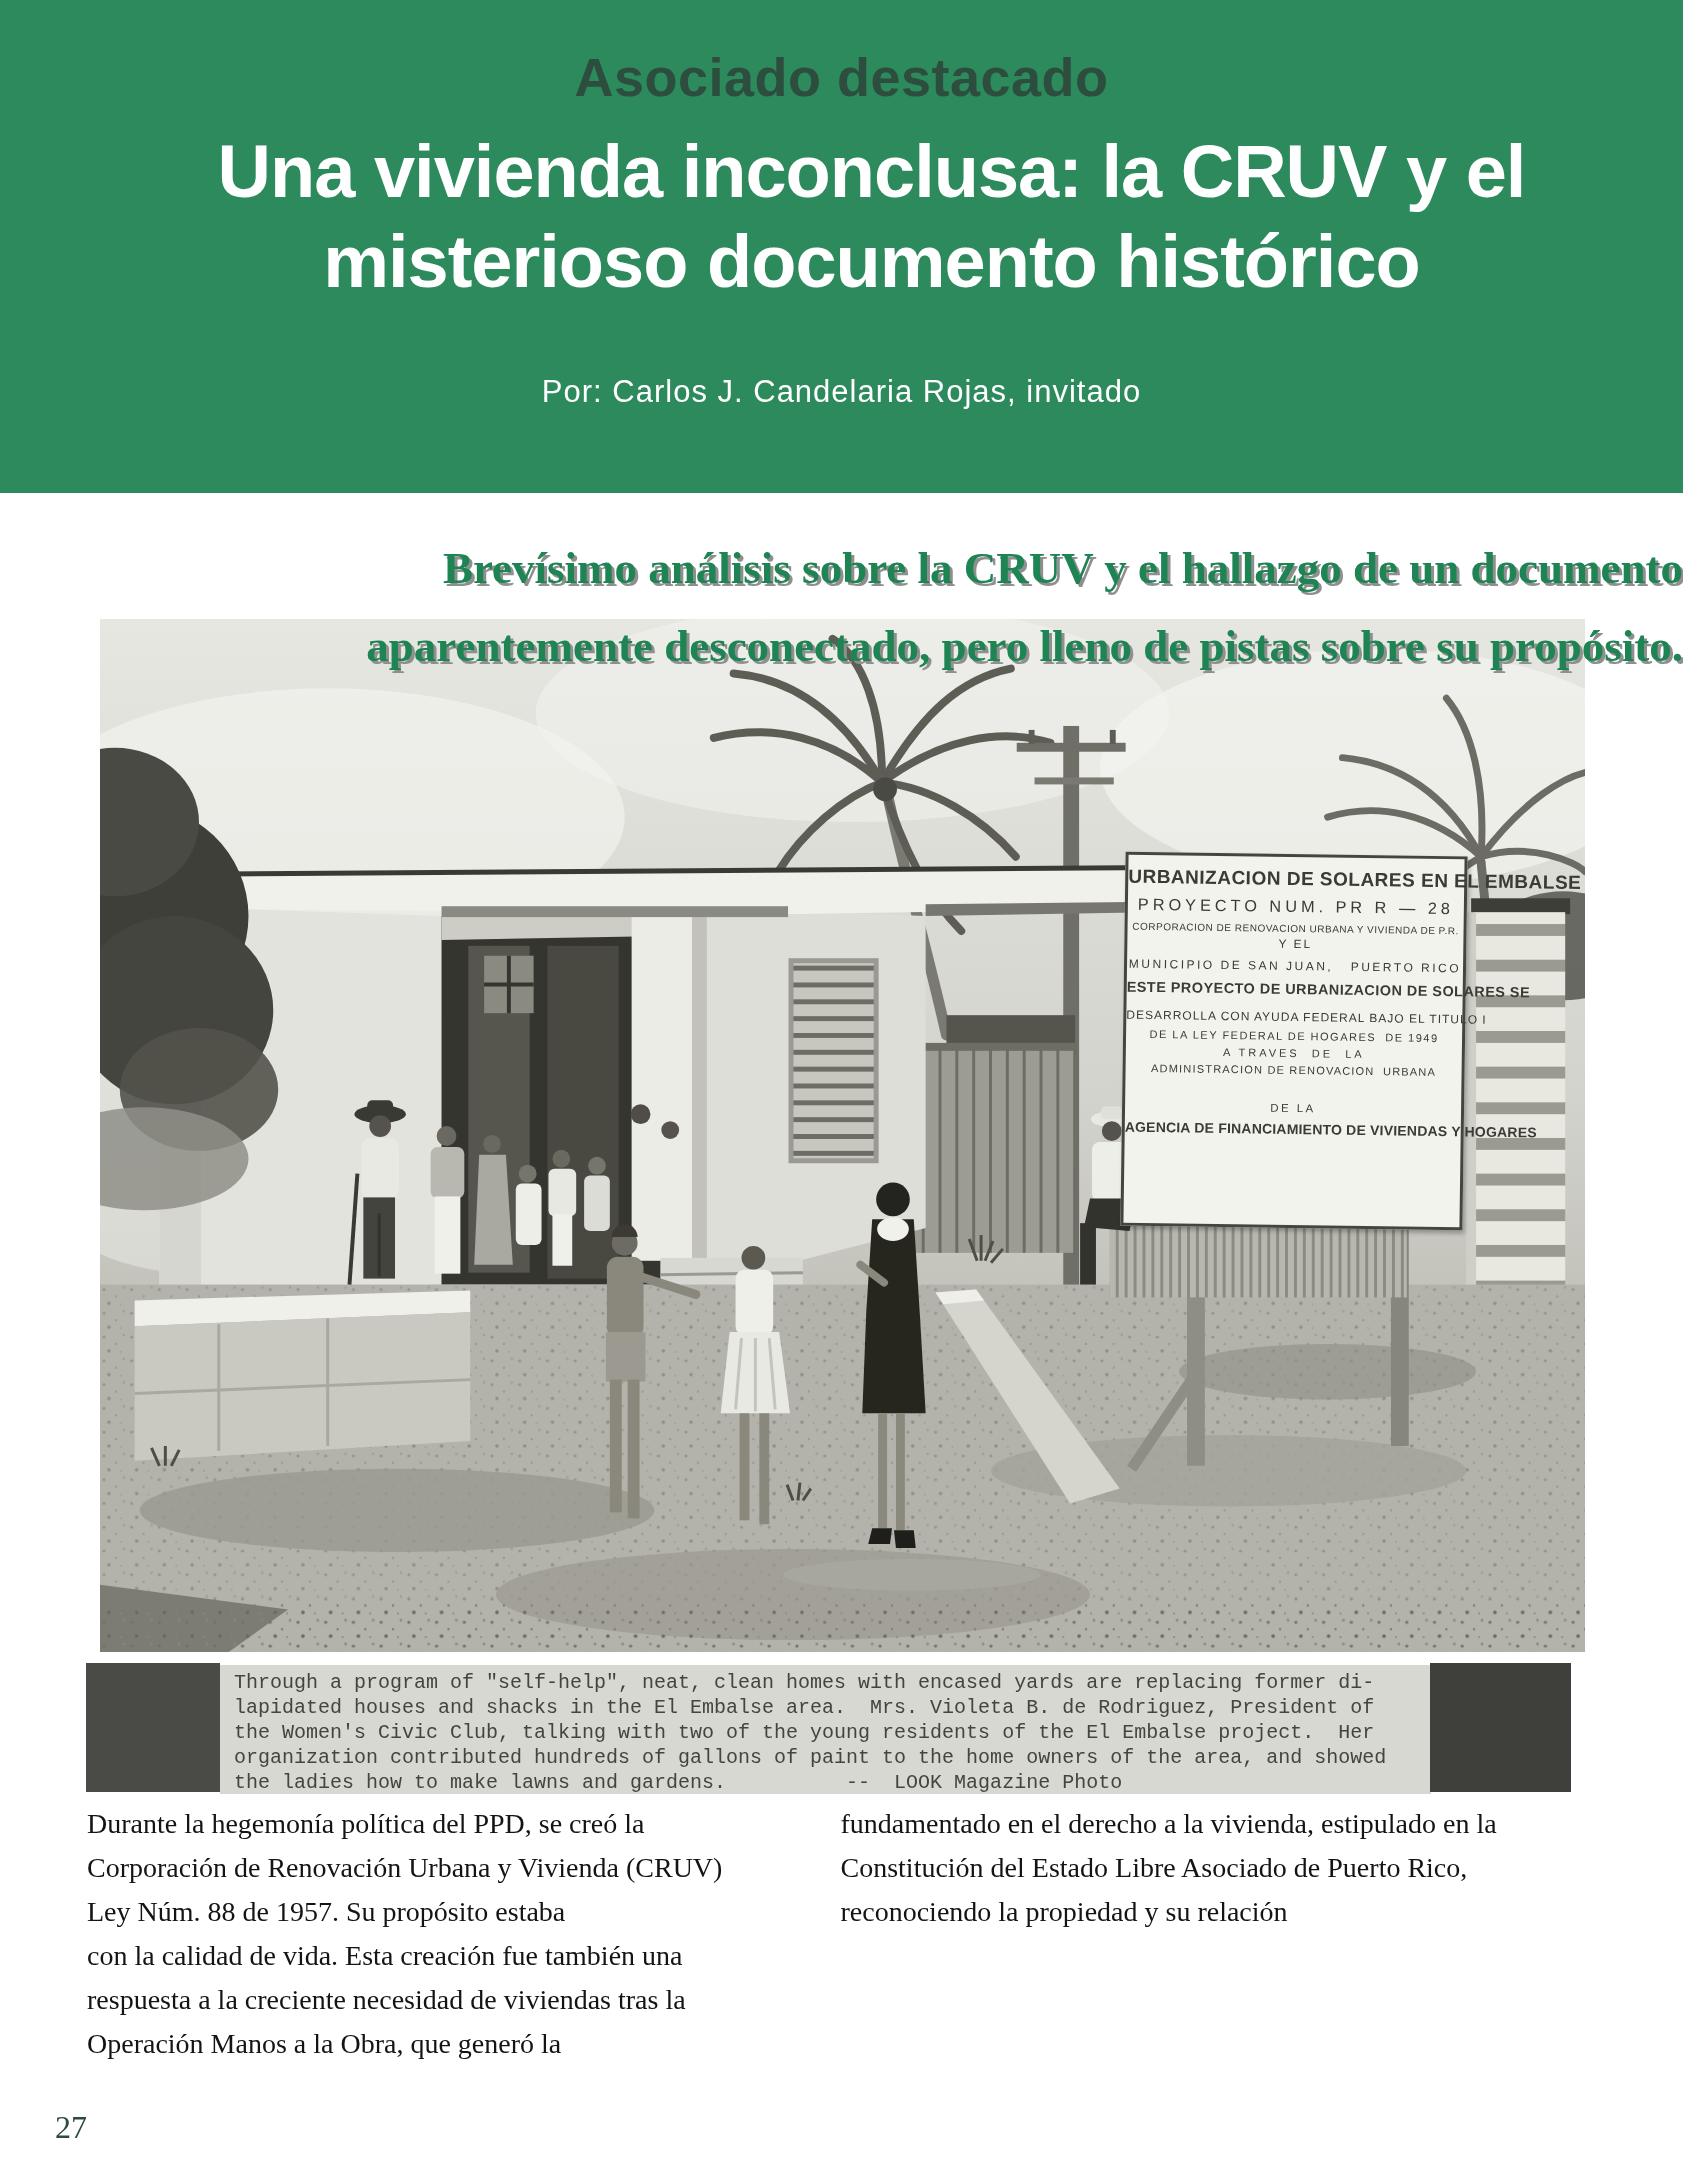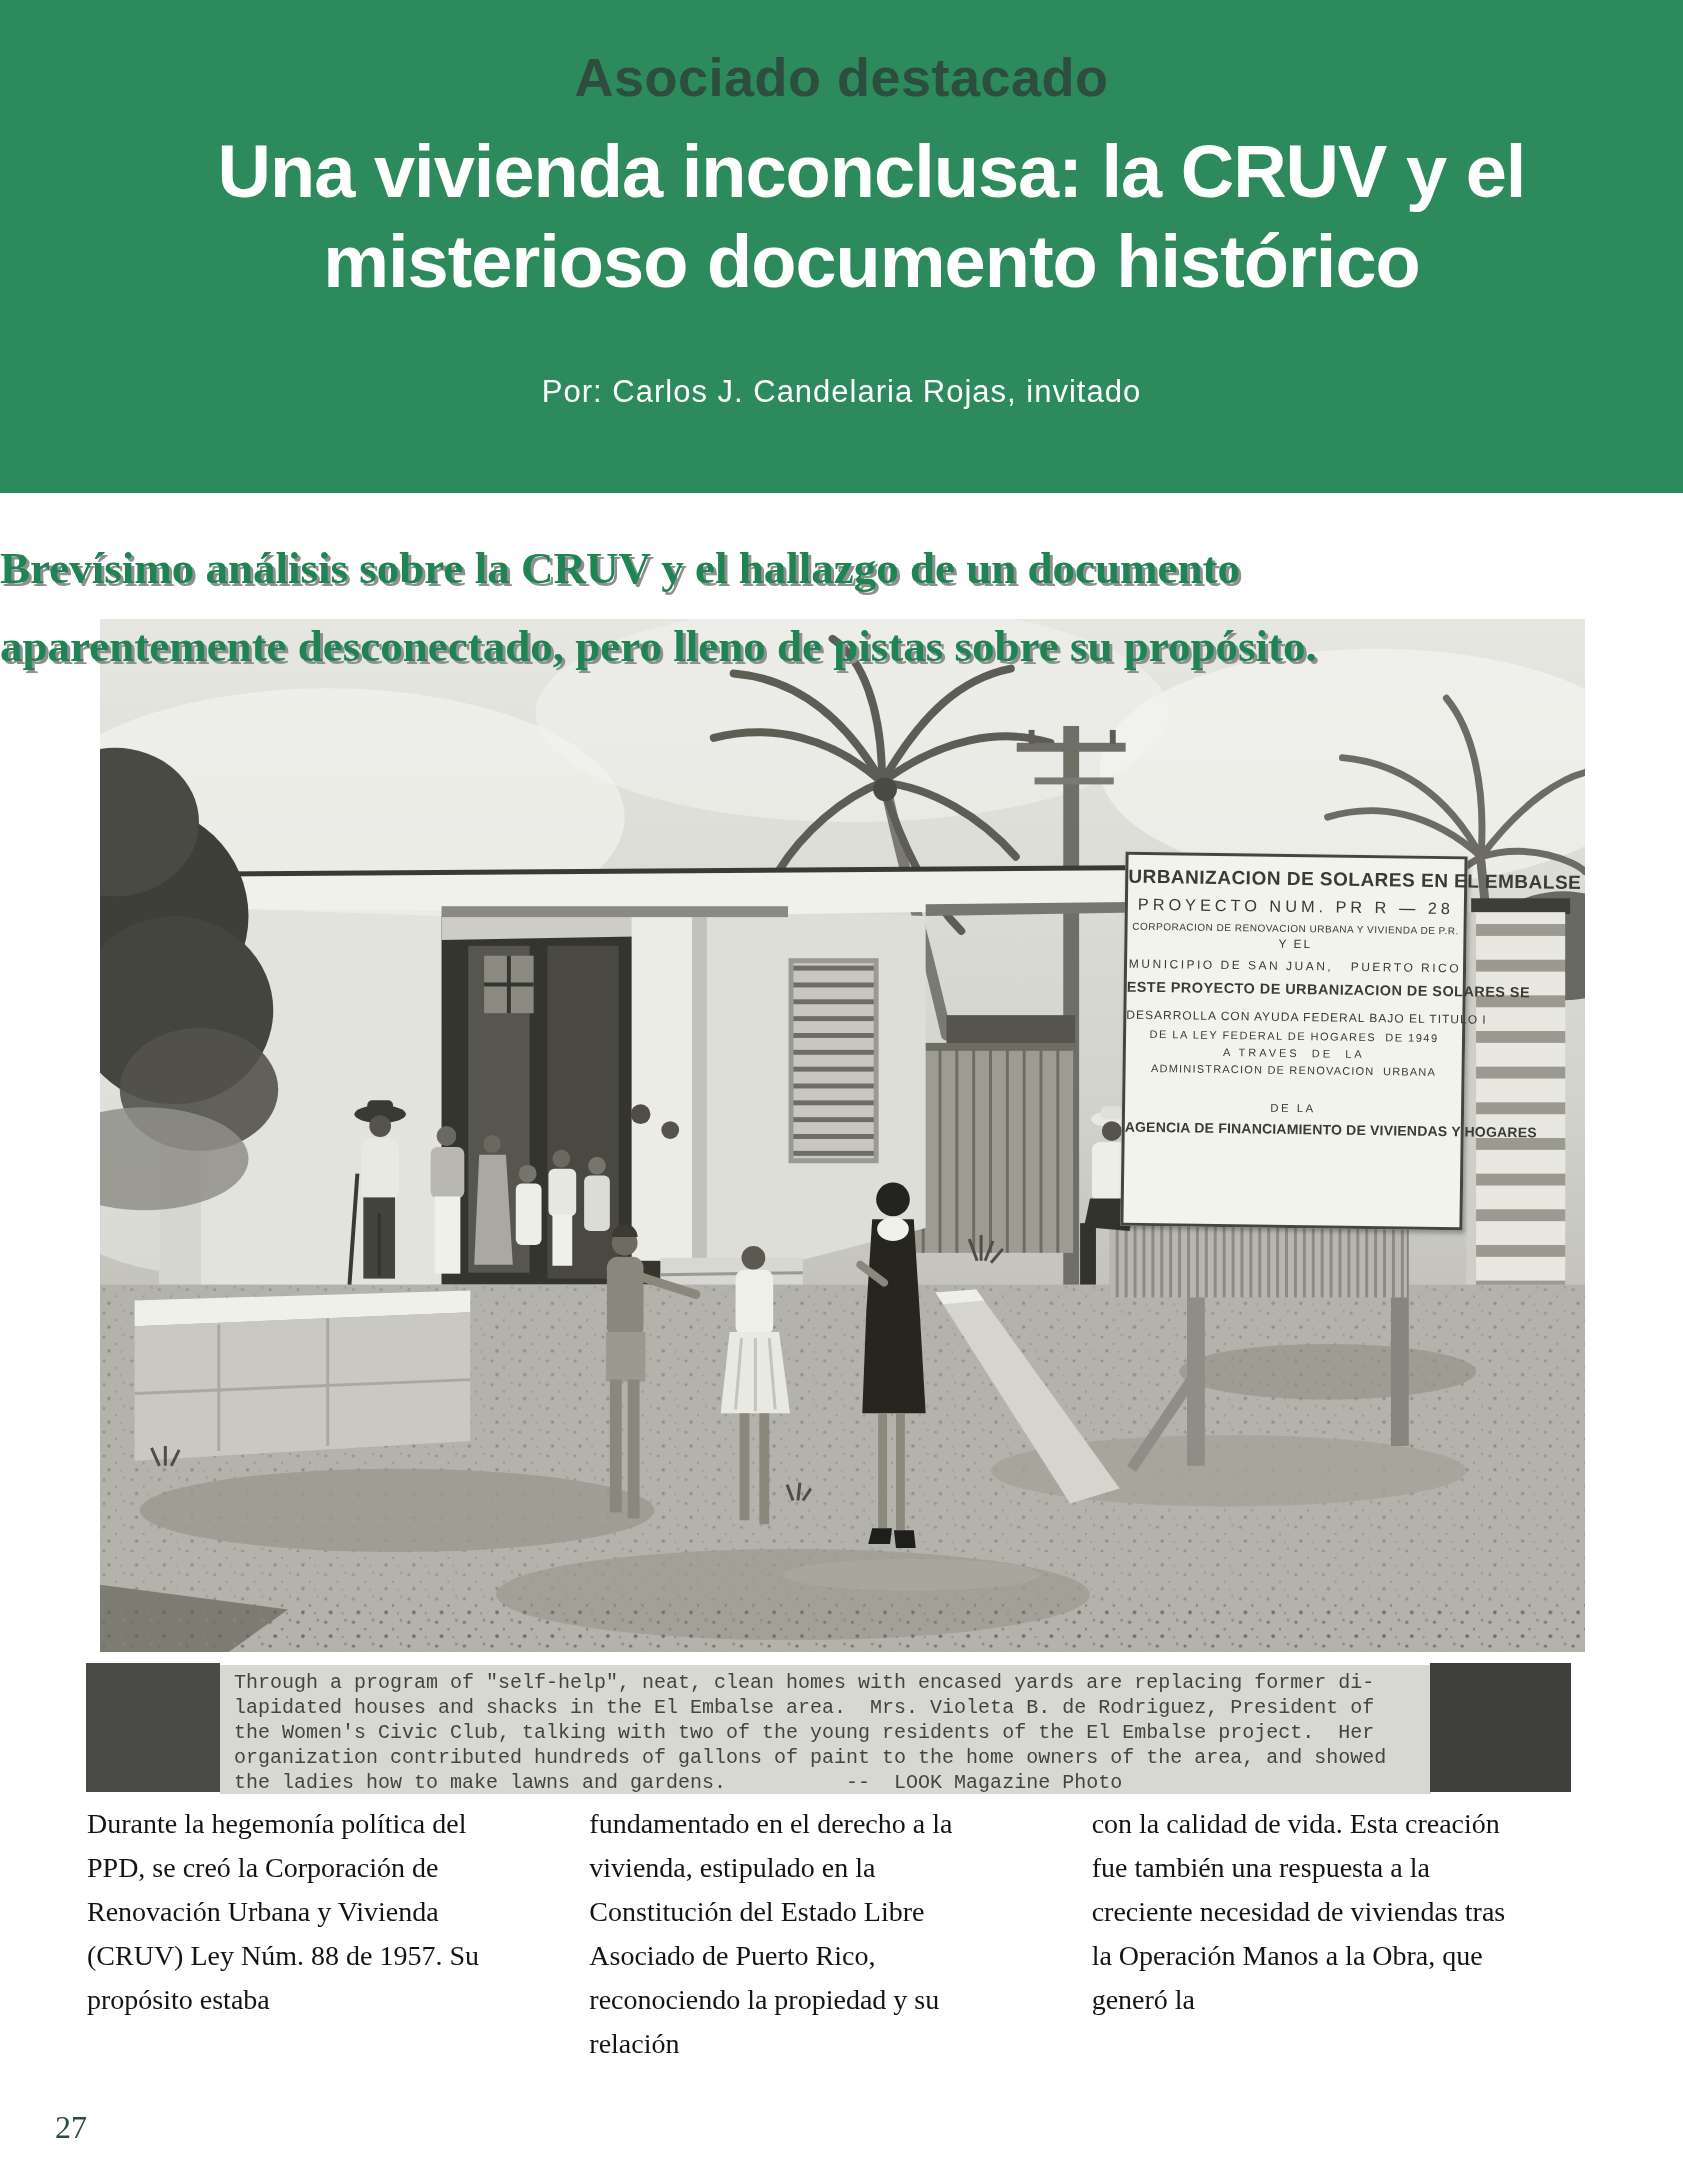--- a/index.html
+++ b/index.html
@@ -11,21 +11,21 @@
   .kicker{position:absolute;top:46px;left:0;width:100%;text-align:center;
           font-family:"Liberation Sans",sans-serif;font-weight:700;font-size:54px;
           letter-spacing:0.5px;color:#2d4d3e;}
   .title{position:absolute;top:127px;left:0;width:100%;text-align:center;color:#ffffff;
          font-family:"Liberation Sans",sans-serif;font-weight:700;font-size:74px;
          line-height:90px;letter-spacing:-1px;margin-left:30px;}
   .byline{position:absolute;top:374px;left:0;width:100%;text-align:center;color:#ffffff;
           font-family:"Liberation Sans",sans-serif;font-weight:400;font-size:31px;letter-spacing:1px;}
 
   
-  .lede{position:absolute;top:529px;left:0;width:100%;text-align:left;z-index:6;
+  .lede{position:absolute;top:529px;left:0;width:100%;text-align:right;z-index:6;
         font-family:"Liberation Serif",serif;font-weight:700;font-size:45px;line-height:78px;
         color:#1f8454;text-shadow:3px 3px 0 #8f8f8f;}
 
   
   .photo{position:absolute;left:84px;top:619px;width:1485px;height:1033px;background:#c9c9c3;z-index:1;margin-left:16px;}
   .photo svg{position:absolute;left:0;top:0;width:100%;height:100%;}
 
   
   .sign{position:absolute;left:1023px;top:235px;width:342px;height:374px;box-sizing:border-box;
         background:#f3f3ee;border:3px solid #45453f;transform:rotate(0.8deg);
@@ -49,21 +49,21 @@
   .caption{position:absolute;left:84px;top:1649px;width:1487px;height:145px;z-index:2;}
   .cap-left{position:absolute;left:2px;top:14px;width:134px;height:129px;background:#4a4a46;}
   .cap-band{position:absolute;left:136px;top:16px;width:1211px;height:129px;background:#d8d8d2;}
   .cap-right{position:absolute;left:1346px;top:14px;width:141px;height:129px;background:#3f3f3c;}
   .cap-text{padding:5px 0 0 14px;font-family:"Liberation Mono",monospace;font-size:20px;
             line-height:25px;color:#45453f;}
   .cap-text div{white-space:pre;}
 
   
   .columns{position:absolute;left:87px;top:1802px;width:1436px;display:grid;
-           grid-template-columns:repeat(3,1fr);column-gap:71px;
+           grid-template-columns:repeat(2,1fr);column-gap:71px;
            font-family:"Liberation Serif",serif;font-size:28px;line-height:44px;color:#141414;}
 
   .pageno{position:absolute;left:55px;top:2109px;font-family:"Liberation Serif",serif;
           font-size:32px;color:#2e4b40;text-align:right;}
 </style>
 </head>
 <body>
 
 <div class="page">
 

